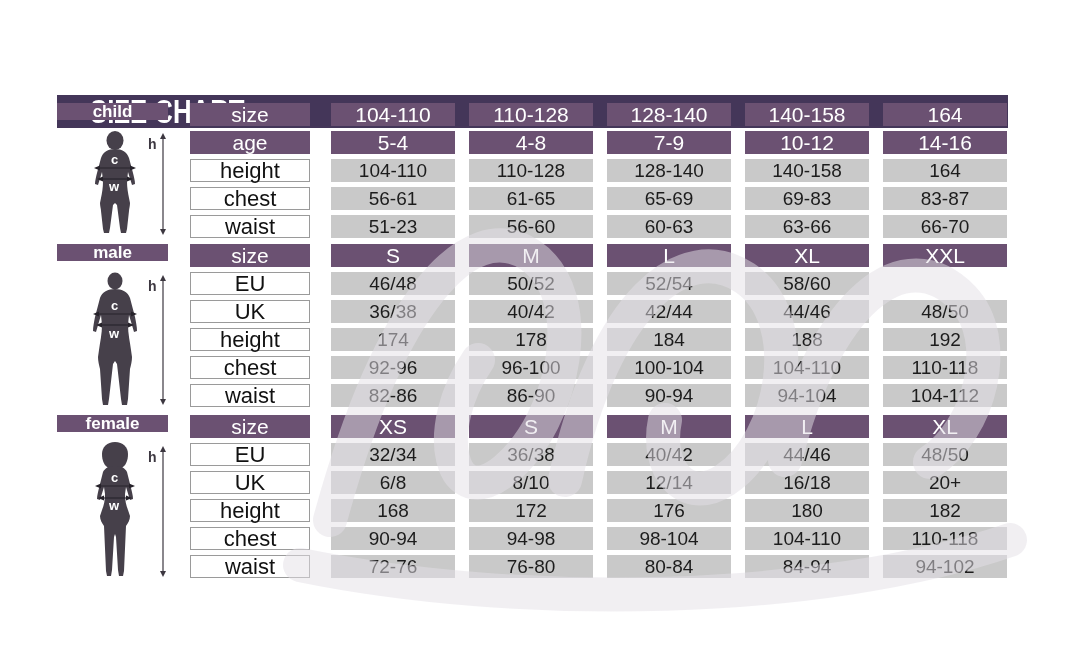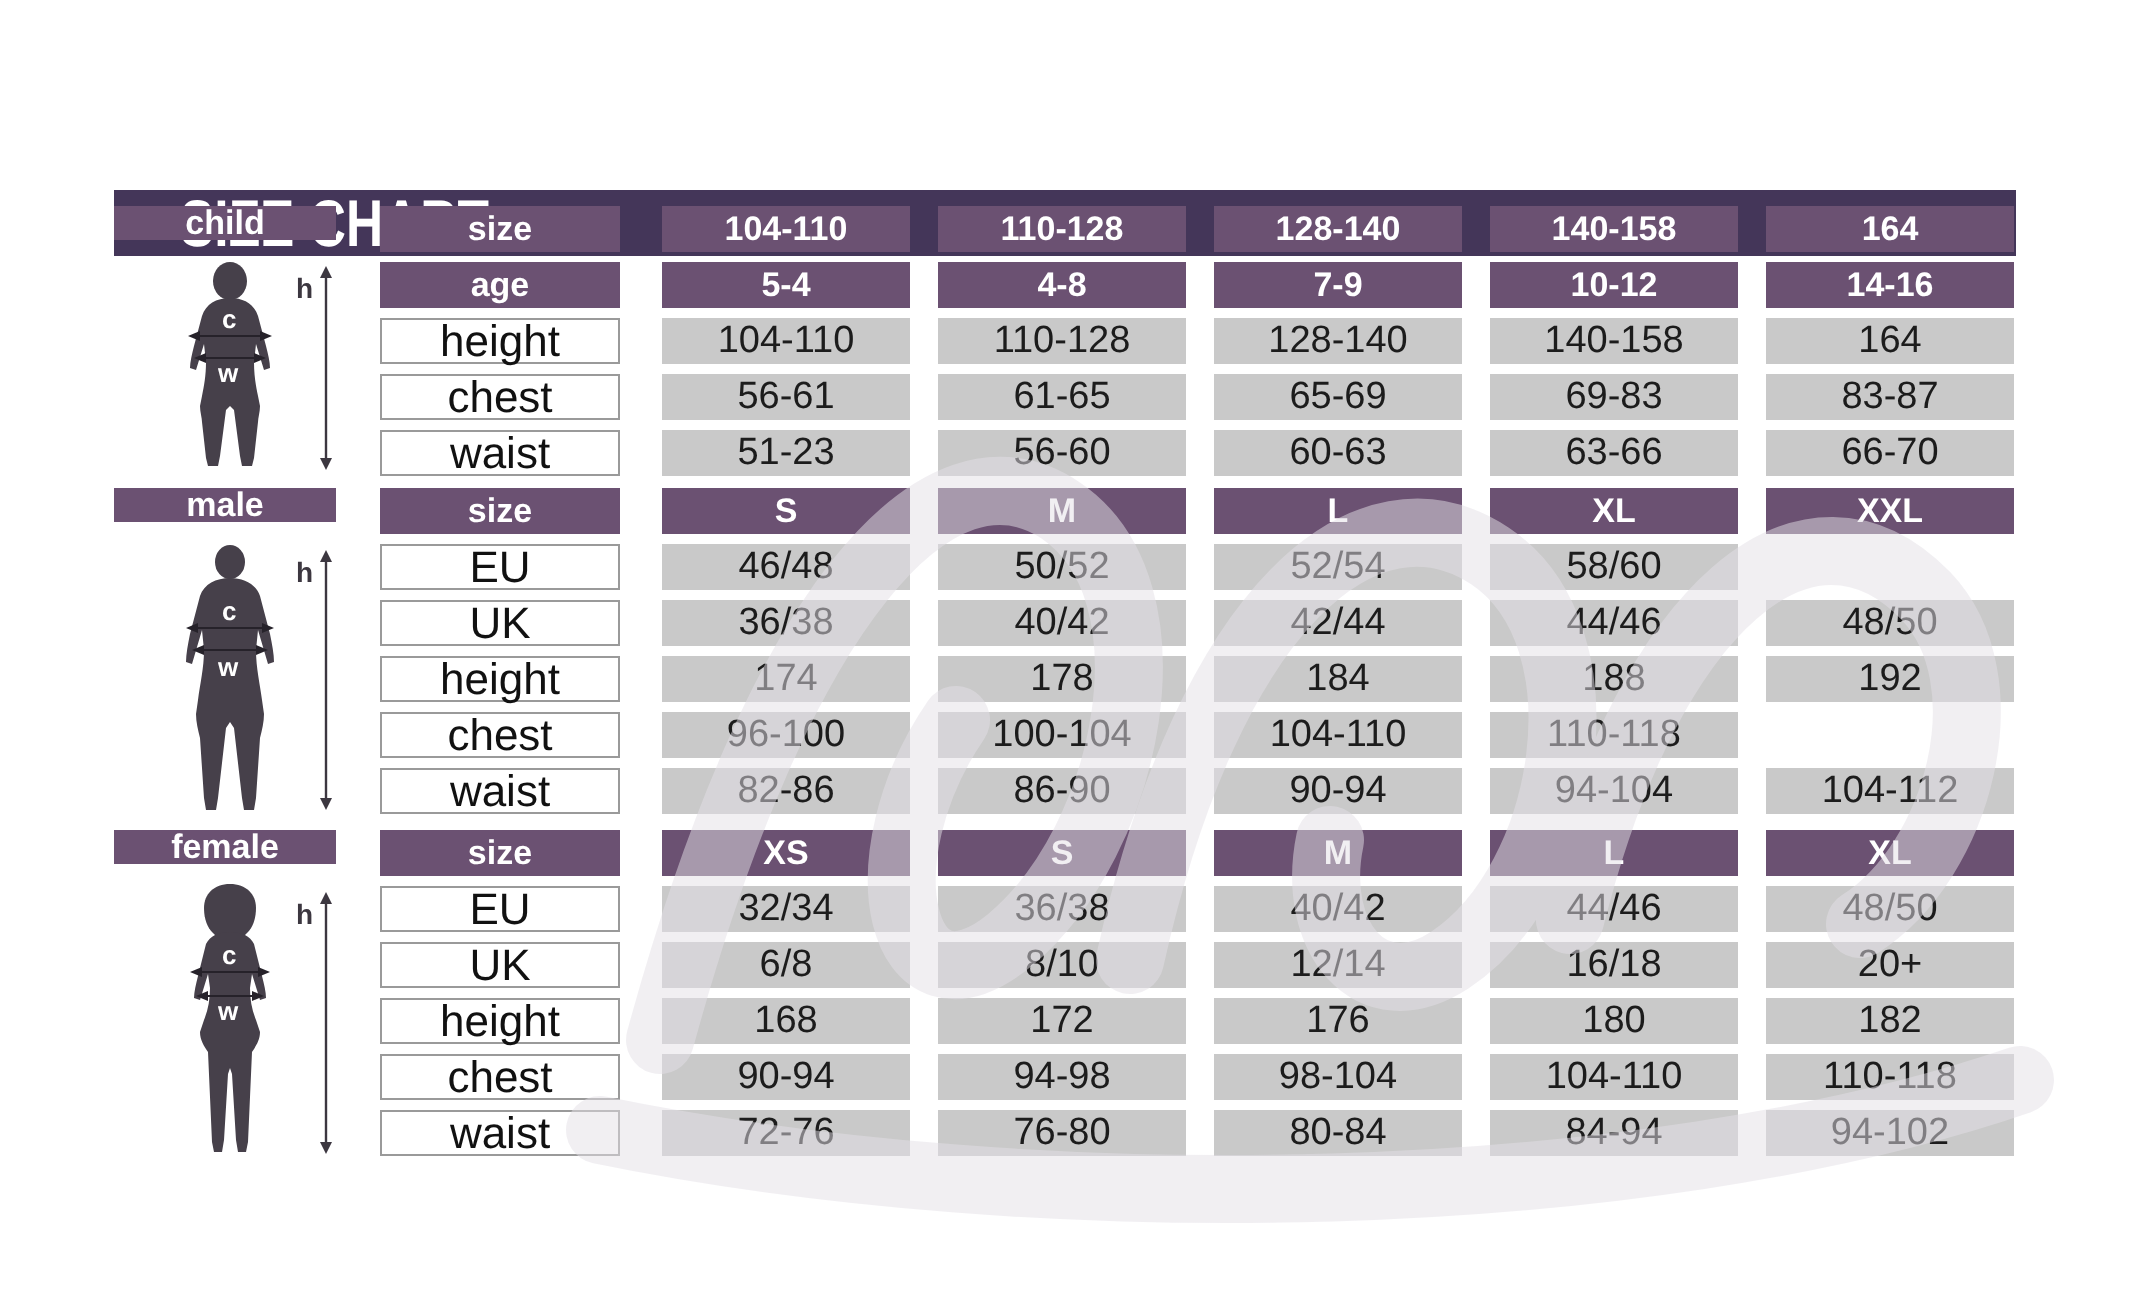--- a/index.html
+++ b/index.html
@@ -47,21 +47,21 @@
   .row{display:flex;height:23px;margin-bottom:5px;}
   .cell{
     display:flex;align-items:center;justify-content:center;
     line-height:1;box-sizing:border-box;
   }
   .label-cell{width:120px;}
   .value-cell{width:124px;margin-left:14px;}
   .label-cell + .value-cell{margin-left:21px;}
   .header-cell{
     background:var(--header-purple);color:#ffffff;
-    font-weight:bold;font-size:17px;
+    font-weight:normal;font-size:21px;
   }
   .plain-cell{
     background:#ffffff;border:1px solid var(--border-gray);
     color:#111;font-size:22px;
   }
   .gray-cell{
     background:var(--cell-gray);color:var(--text-dark);font-size:19px;
   }
   svg text{font-family:"Liberation Sans", sans-serif;}
 </style>
@@ -208,20 +208,21 @@
         <div class="row">
           <div class="cell label-cell plain-cell">height</div>
           <div class="cell value-cell gray-cell">174</div>
           <div class="cell value-cell gray-cell">178</div>
           <div class="cell value-cell gray-cell">184</div>
           <div class="cell value-cell gray-cell">188</div>
           <div class="cell value-cell gray-cell">192</div>
         </div>
         <div class="row">
           <div class="cell label-cell plain-cell">chest</div>
+          <div class="cell value-cell gray-cell">92-96</div>
           <div class="cell value-cell gray-cell">96-100</div>
           <div class="cell value-cell gray-cell">100-104</div>
           <div class="cell value-cell gray-cell">104-110</div>
           <div class="cell value-cell gray-cell">110-118</div>
         </div>
         <div class="row">
           <div class="cell label-cell plain-cell">waist</div>
           <div class="cell value-cell gray-cell">82-86</div>
           <div class="cell value-cell gray-cell">86-90</div>
           <div class="cell value-cell gray-cell">90-94</div>

